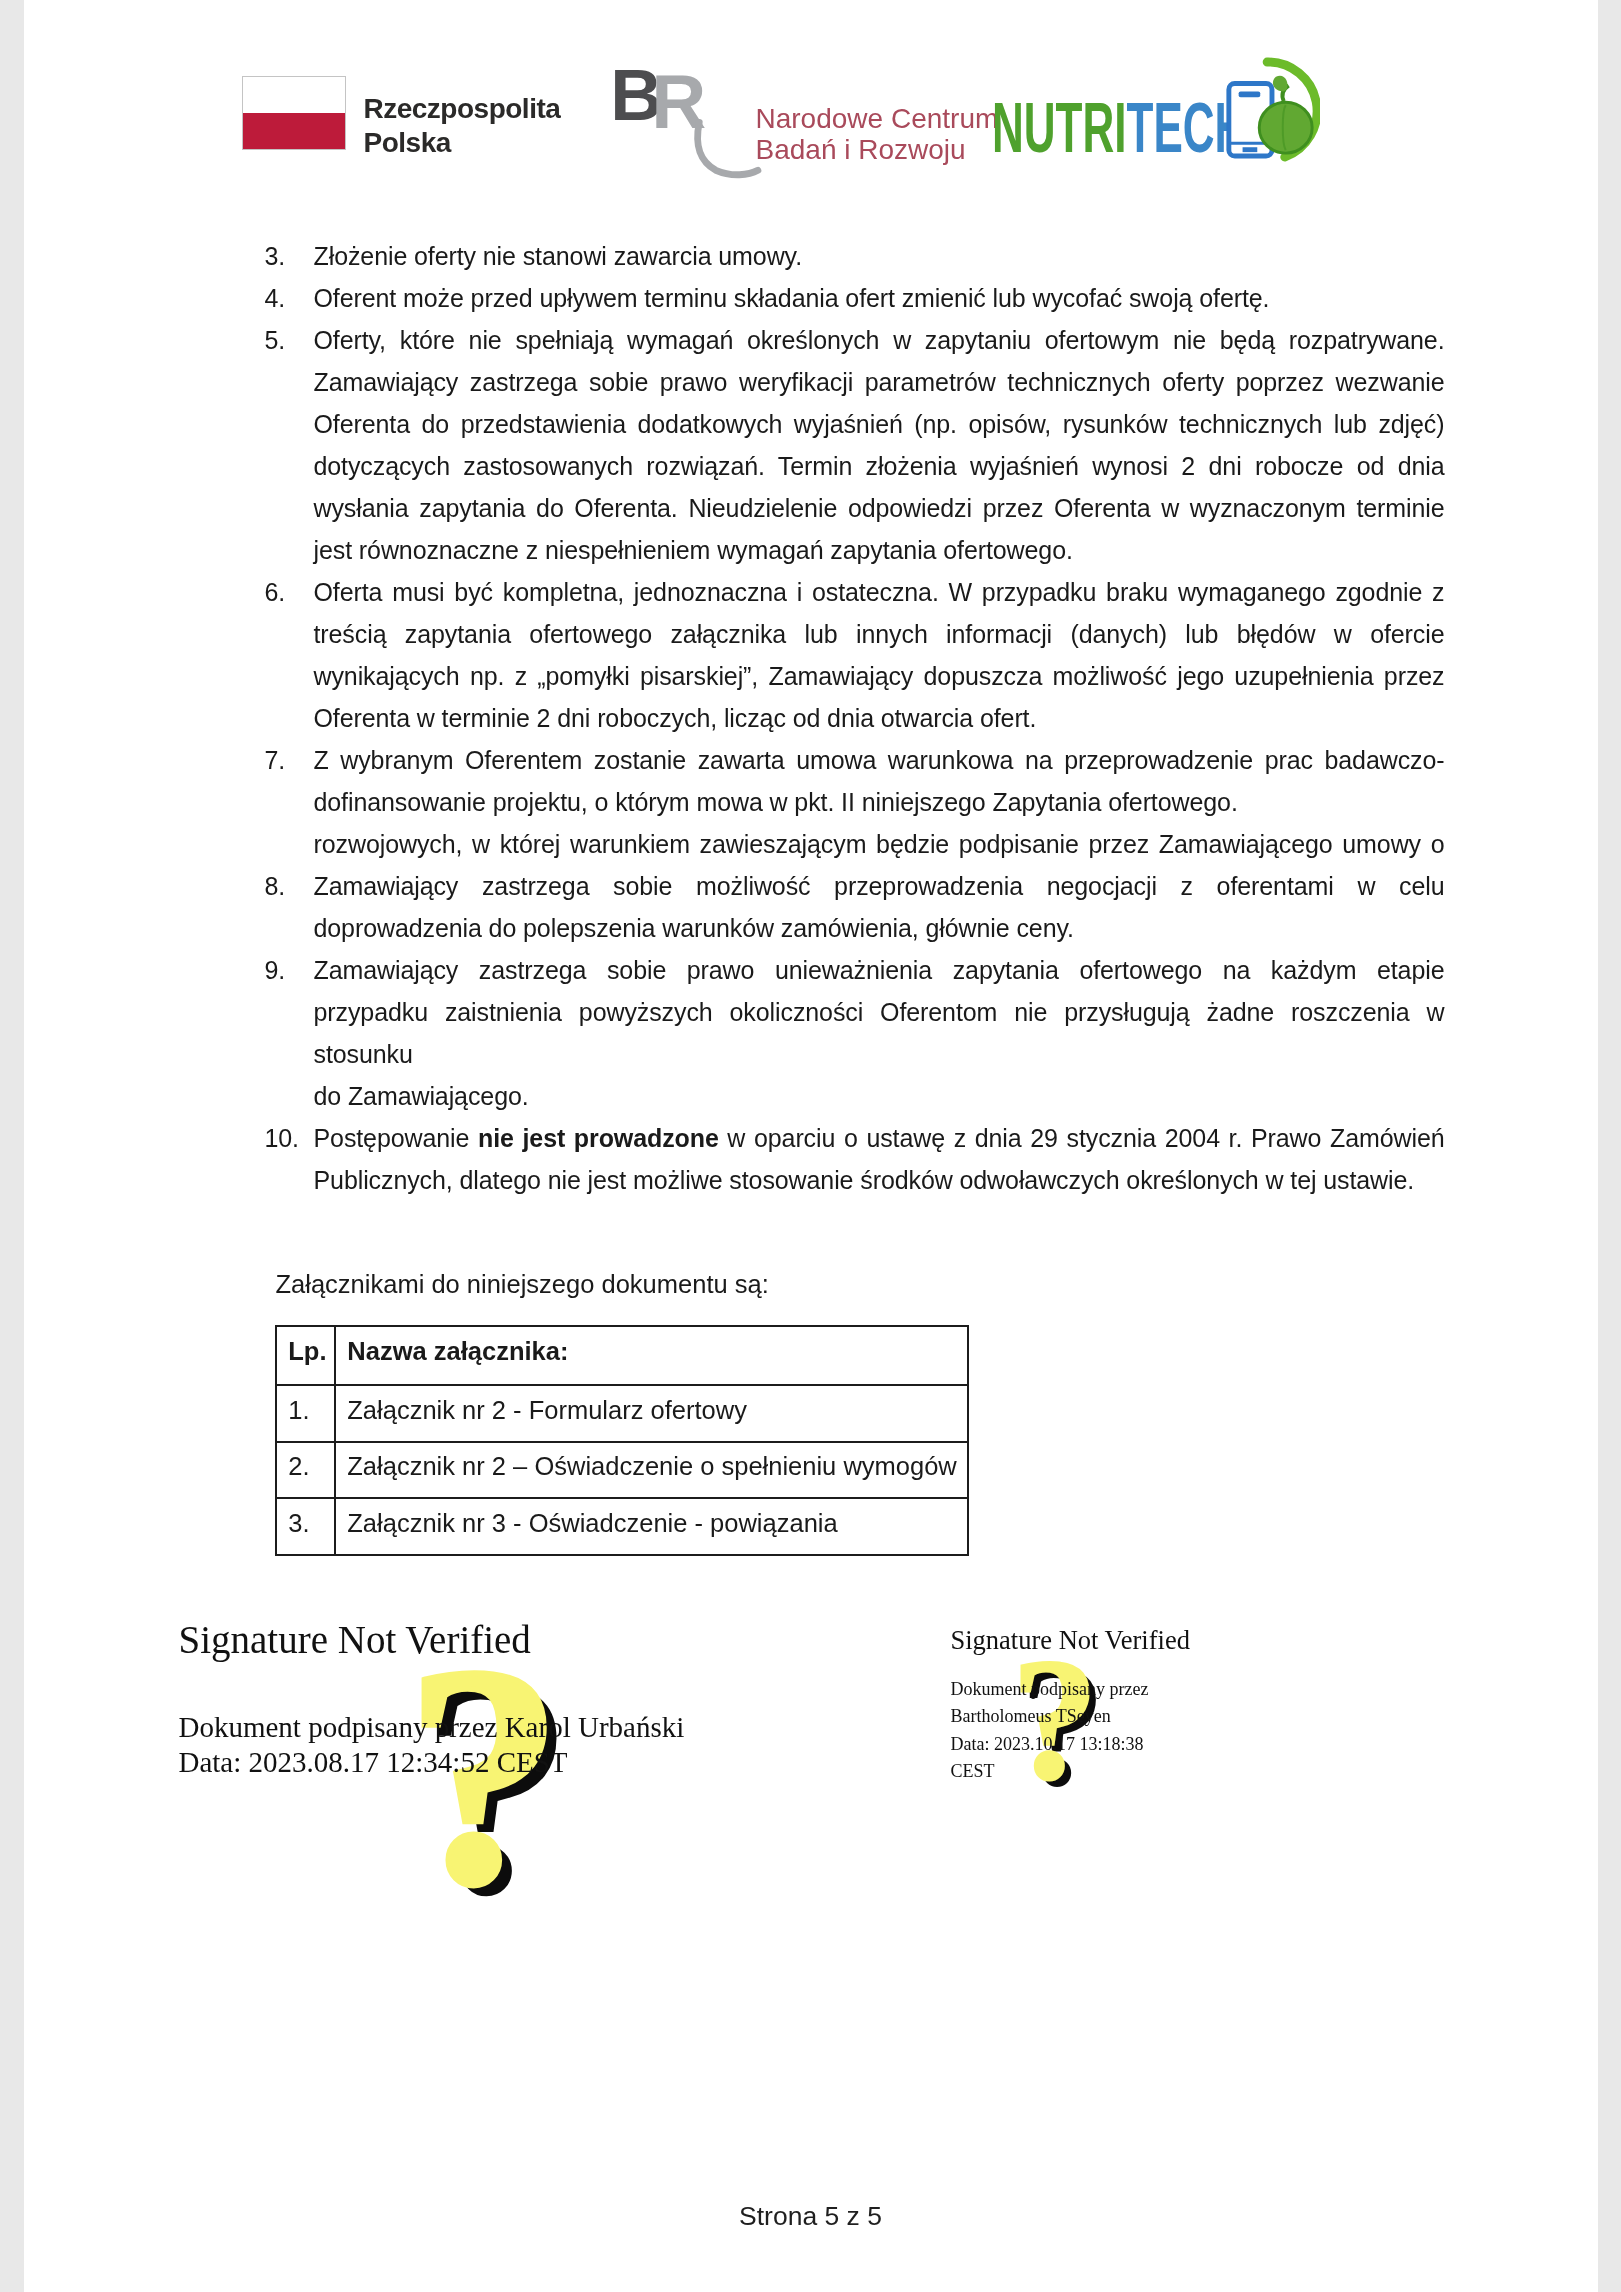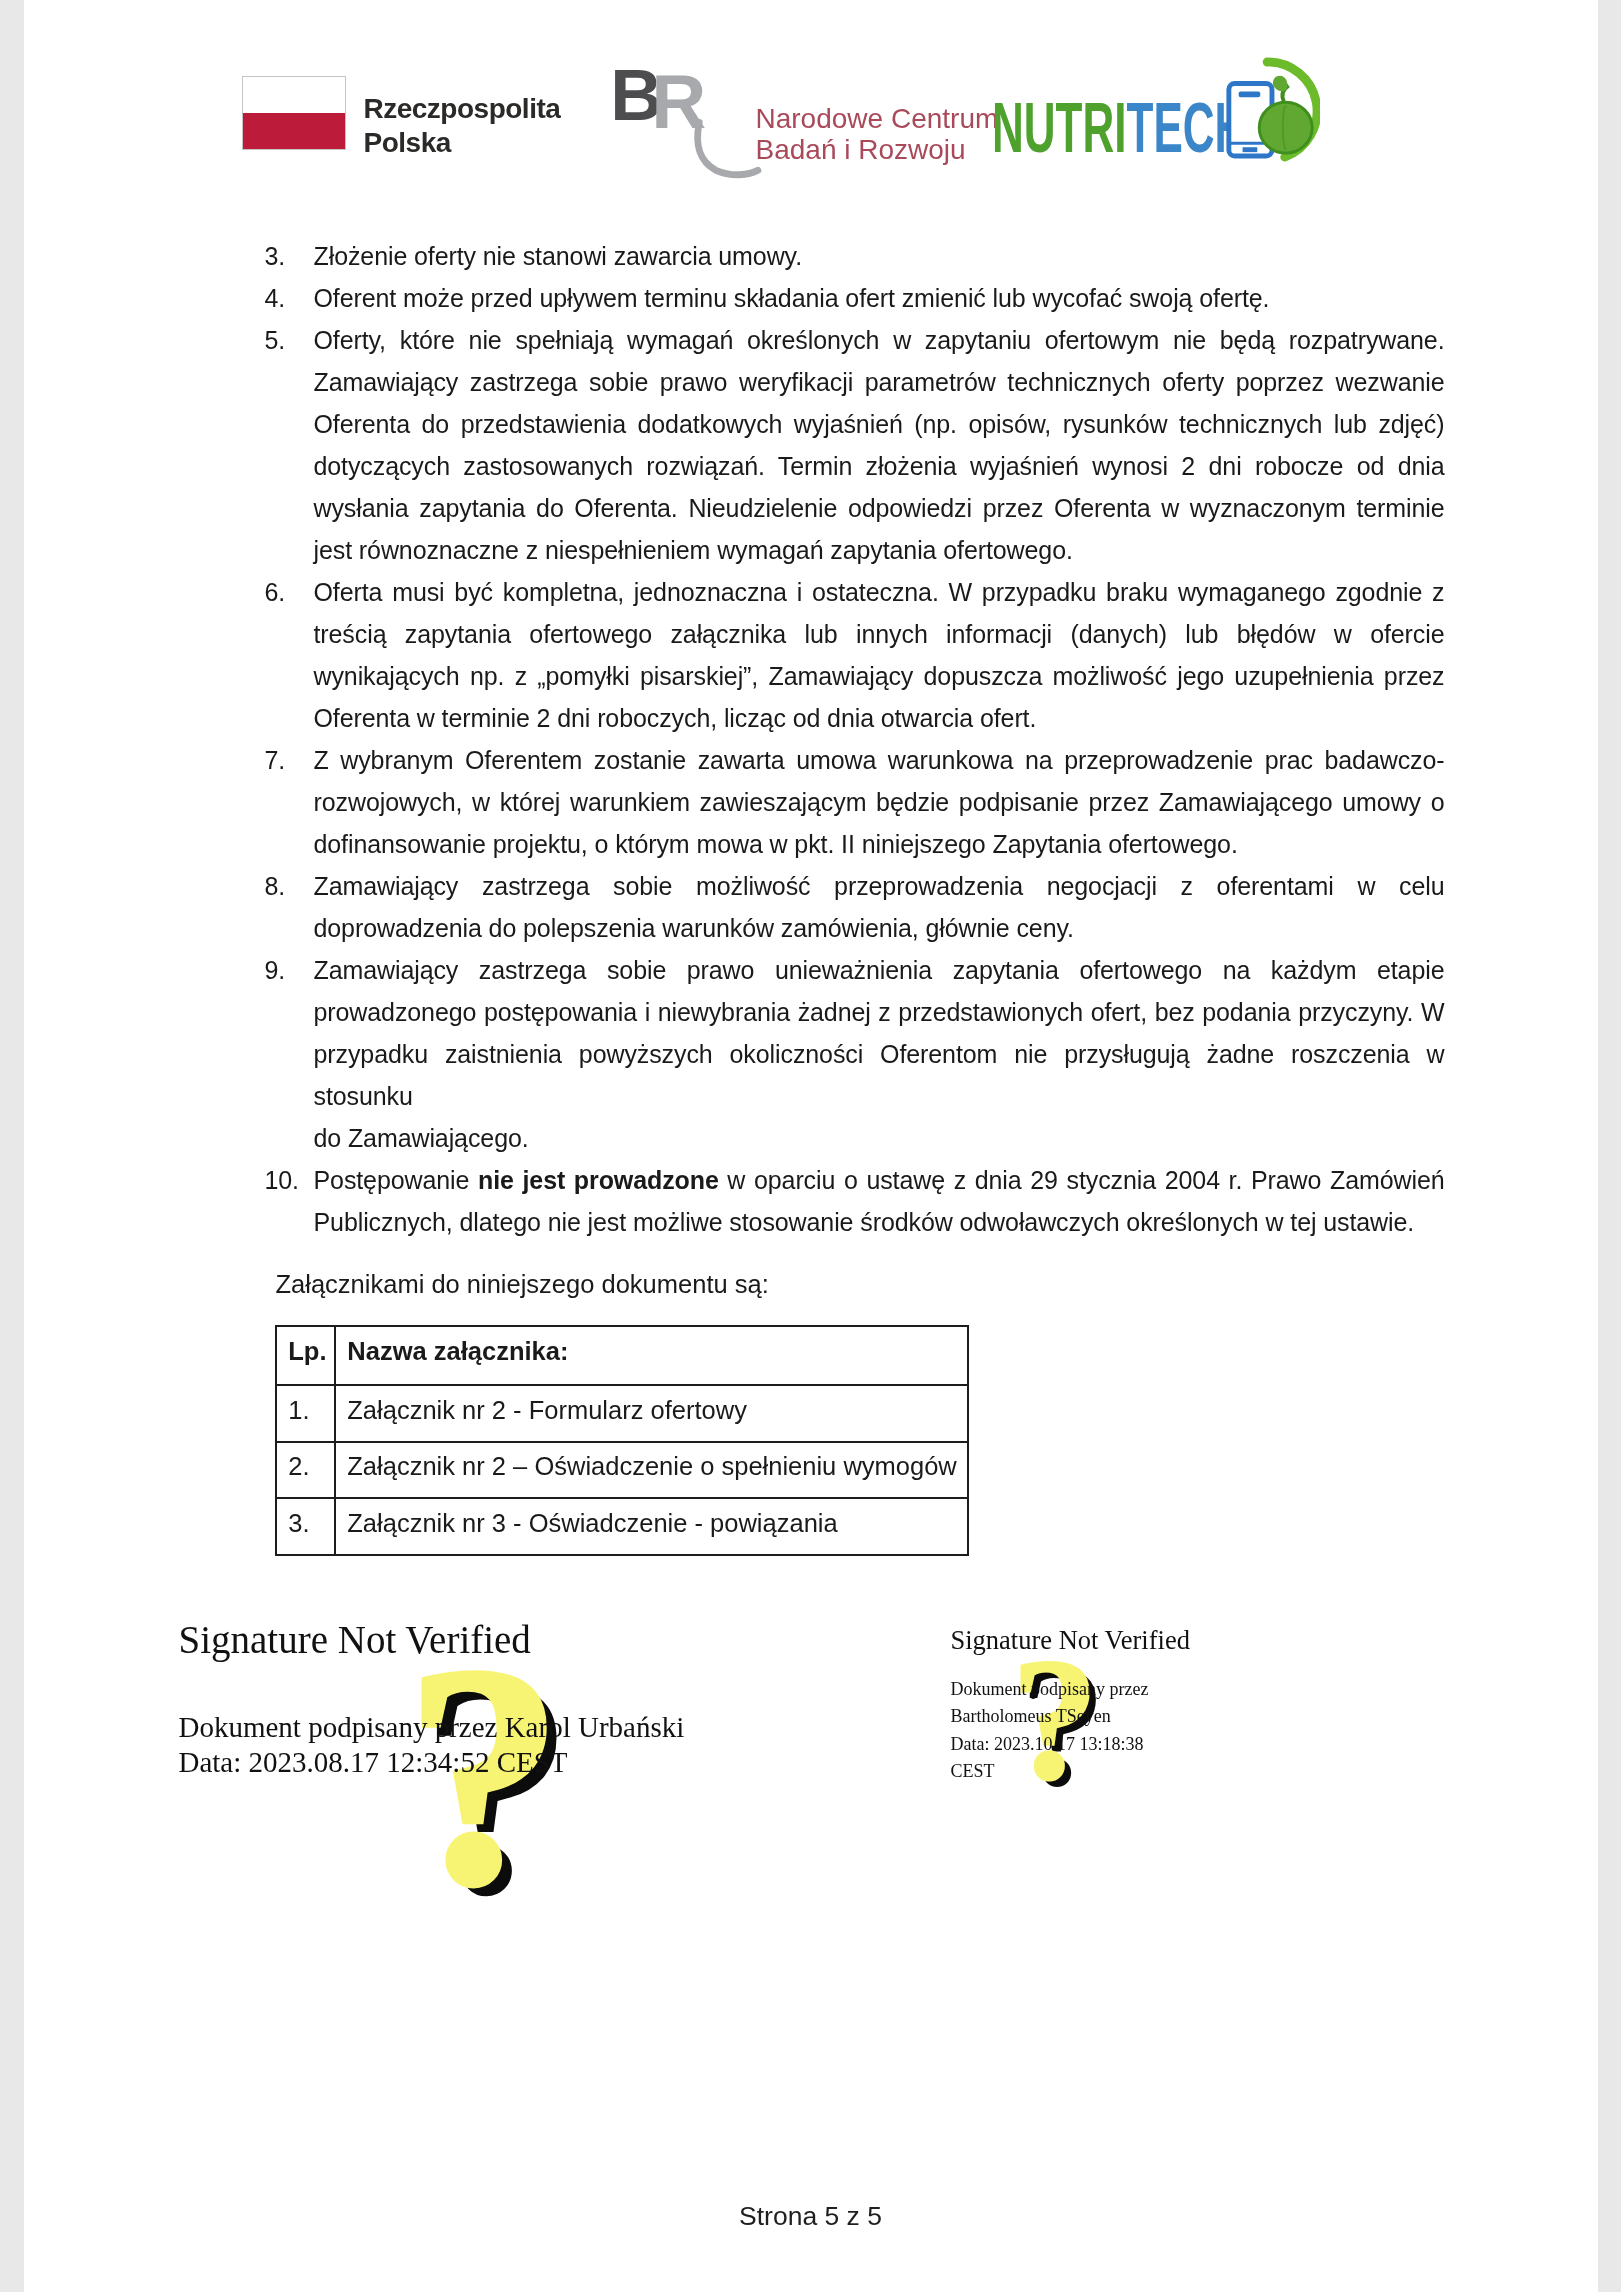--- a/index.html
+++ b/index.html
@@ -137,38 +137,37 @@
           <div class="line">treścią zapytania ofertowego załącznika lub innych informacji (danych) lub błędów w ofercie</div>
           <div class="line">wynikających np. z „pomyłki pisarskiej”, Zamawiający dopuszcza możliwość jego uzupełnienia przez</div>
           <div class="line last">Oferenta w terminie 2 dni roboczych, licząc od dnia otwarcia ofert.</div>
         </div>
   </div>
 
   <div class="list-item">
     <div class="num">7.</div>
     <div class="content">
           <div class="line">Z wybranym Oferentem zostanie zawarta umowa warunkowa na przeprowadzenie prac badawczo-</div>
+          <div class="line last">dofinansowanie projektu, o którym mowa w pkt. II niniejszego Zapytania ofertowego.</div>
           <div class="line">rozwojowych, w której warunkiem zawieszającym będzie podpisanie przez Zamawiającego umowy o</div>
-          <div class="line last">dofinansowanie projektu, o którym mowa w pkt. II niniejszego Zapytania ofertowego.</div>
         </div>
   </div>
 
   <div class="list-item">
     <div class="num">8.</div>
     <div class="content">
           <div class="line">Zamawiający zastrzega sobie możliwość przeprowadzenia negocjacji z oferentami w celu</div>
           <div class="line last">doprowadzenia do polepszenia warunków zamówienia, głównie ceny.</div>
         </div>
   </div>
 
   <div class="list-item">
     <div class="num">9.</div>
     <div class="content">
           <div class="line">Zamawiający zastrzega sobie prawo unieważnienia zapytania ofertowego na każdym etapie</div>
-          <div class="line">prowadzonego postępowania i niewybrania żadnej z przedstawionych ofert, bez podania przyczyny. W</div>
           <div class="line">przypadku zaistnienia powyższych okoliczności Oferentom nie przysługują żadne roszczenia w stosunku</div>
           <div class="line last">do Zamawiającego.</div>
         </div>
   </div>
 
   <div class="list-item">
     <div class="num">10.</div>
     <div class="content">
           <div class="line">Postępowanie <b>nie jest prowadzone</b> w oparciu o ustawę z dnia 29 stycznia 2004 r. Prawo Zamówień</div>
           <div class="line last">Publicznych, dlatego nie jest możliwe stosowanie środków odwoławczych określonych w tej ustawie.</div>

